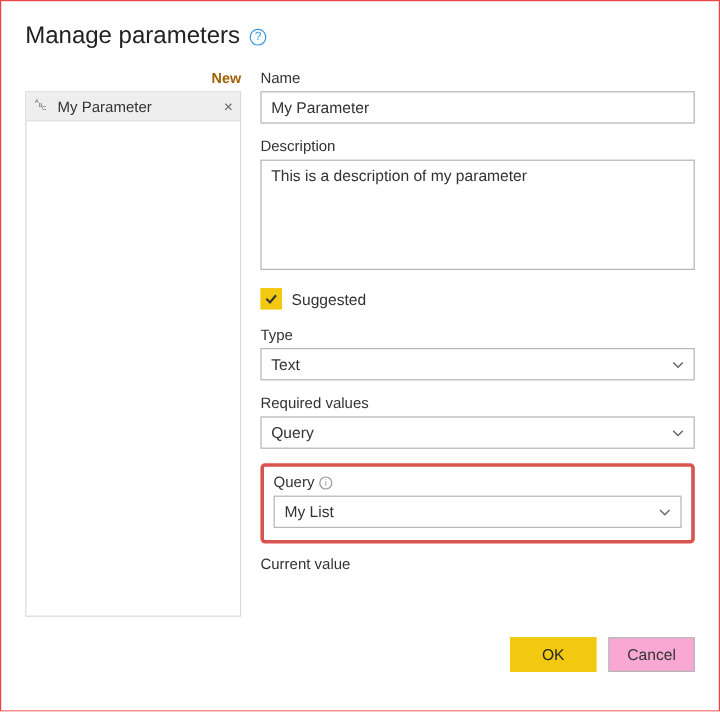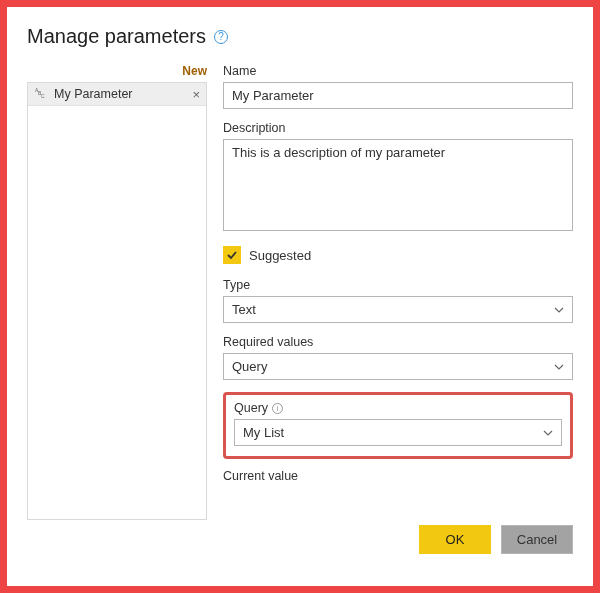--- a/index.html
+++ b/index.html
@@ -6,21 +6,21 @@
   body {
     margin: 0;
     font-family: "Segoe UI", Arial, sans-serif;
     font-size: 13px;
     color: #333;
     background: #fff;
   }
   .window {
     width: 600px;
     height: 593px;
-    border: 7px solid #ef4444;
+    border: 1px solid #ef4444;
     padding: 18px 20px 16px 20px;
     position: relative;
   }
   .title-row {
     display: flex;
     align-items: center;
     gap: 8px;
     margin-bottom: 16px;
   }
   .title {
@@ -162,21 +162,21 @@
     right: 20px;
     bottom: 32px;
     display: flex;
     gap: 10px;
   }
   .btn {
     min-width: 72px;
     padding: 6px 14px;
     font-size: 13px;
     border: 1px solid #b5b5b5;
-    background: #a3a3a3;
+    background: #f9a8d4;
     cursor: pointer;
     text-align: center;
   }
   .btn-primary {
     background: #f2c811;
     border-color: #f2c811;
     color: #222;
   }
 </style>
 </head>

